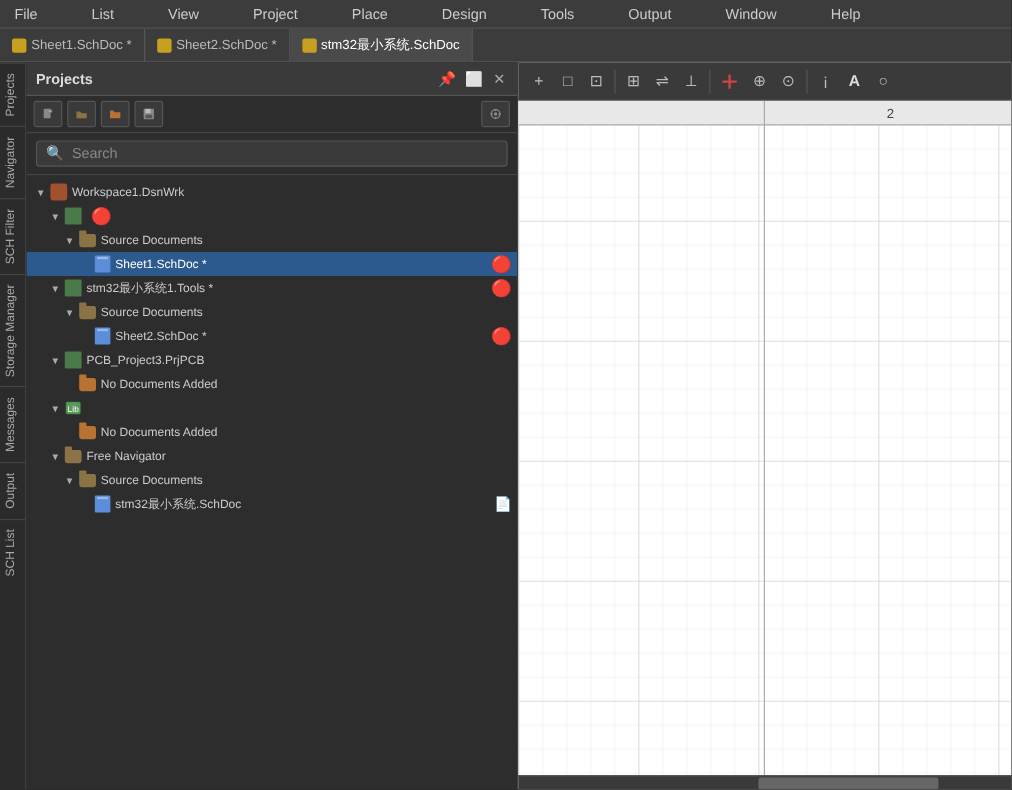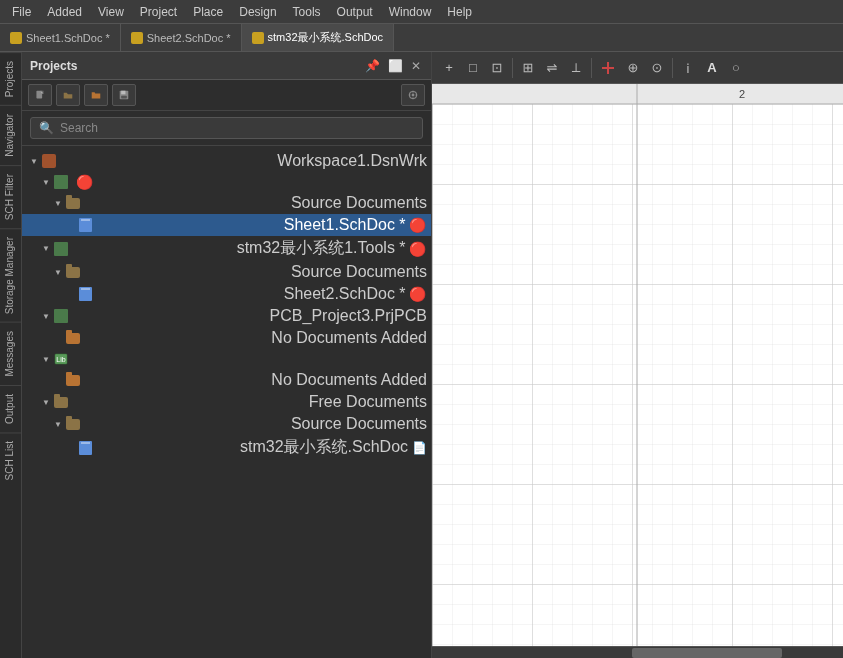--- a/index.html
+++ b/index.html
@@ -17,20 +17,21 @@
 
     
     .menu-bar {
       background: #3c3c3c;
       display: flex;
       align-items: center;
       height: 24px;
       padding: 0 4px;
       border-bottom: 1px solid #555;
       flex-shrink: 0;
+      gap: 29px;
     }
     .menu-bar-item {
       padding: 2px 8px;
       color: #ccc;
       cursor: pointer;
       font-size: 12px;
     }
 
     
     .tab-bar {
@@ -298,23 +299,22 @@
       font-size: 14px;
       margin-left: 4px;
     }
     .unsaved-icon {
       color: #888;
       font-size: 12px;
       margin-left: 4px;
     }
 
     .tree-label {
-      font-size: 16px;
+      font-size: 10px;
       flex: 1;
-      text-align: right;
     }
 
     
     .canvas-area {
       flex: 1;
       display: flex;
       flex-direction: column;
       background: #e8e8e8;
     }
 
@@ -377,21 +377,21 @@
       height: 10px;
       background: #666;
       border-radius: 2px;
     }
   </style>
 </head>
 <body>
 
 <div class="menu-bar">
   <span class="menu-bar-item">File</span>
-  <span class="menu-bar-item">Added</span>
+  <span class="menu-bar-item">List</span>
   <span class="menu-bar-item">View</span>
   <span class="menu-bar-item">Project</span>
   <span class="menu-bar-item">Place</span>
   <span class="menu-bar-item">Design</span>
   <span class="menu-bar-item">Tools</span>
   <span class="menu-bar-item">Output</span>
   <span class="menu-bar-item">Window</span>
   <span class="menu-bar-item">Help</span>
 </div>
 
@@ -570,21 +570,21 @@
             <span class="icon-folder-orange"></span>
           </span>
         <span class="tree-label">No Documents Added</span>
       </div>
 
       <div class="tree-item tree-indent-2">
         <span class="tree-arrow">▼</span>
         <span class="tree-file-icon">
             <span class="icon-folder"></span>
           </span>
-        <span class="tree-label">Free Documents</span>
+        <span class="tree-label">Free Navigator</span>
       </div>
 
       <div class="tree-item tree-indent-3">
         <span class="tree-arrow">▼</span>
         <span class="tree-file-icon">
             <span class="icon-folder"></span>
           </span>
         <span class="tree-label">Source Documents</span>
       </div>
 

